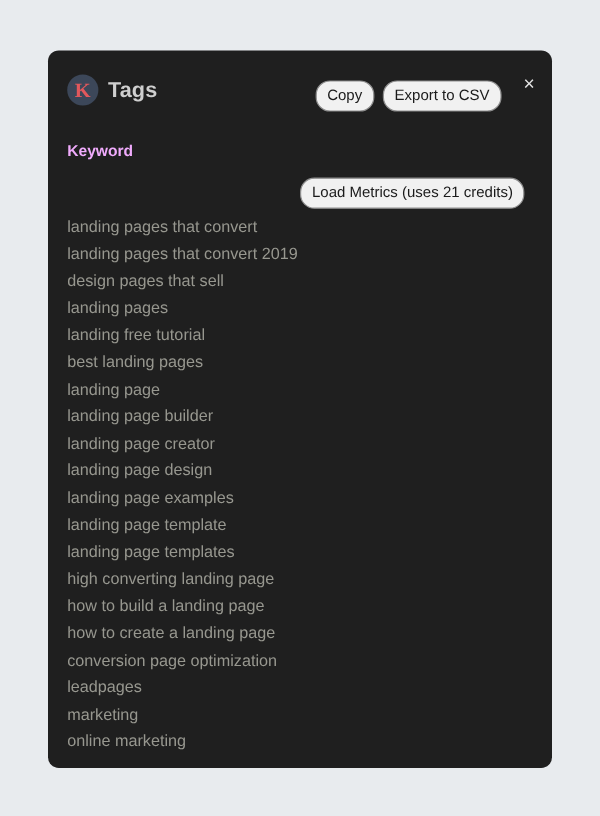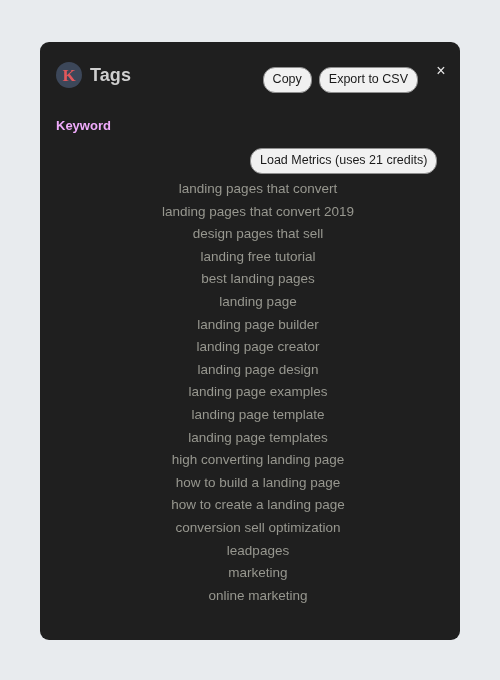--- a/index.html
+++ b/index.html
@@ -130,21 +130,20 @@
     margin-top: 36px;
   }
 
   
   .keyword-list {
     position: absolute;
     left: 0;
     top: 136px;
     right: 0;
     padding: 0 0 0 16px;
-    text-align: center;
   }
 
   .keyword-row {
     color: #97978f;
     font-size: 13.5px;
     line-height: 22.6px;
     height: 22.6px;
     white-space: nowrap;
     cursor: default;
   }
@@ -175,31 +174,32 @@
     <div class="col-header">Keyword</div>
     <div class="load-metrics-wrap">
       <button class="btn">Load Metrics (uses 21 credits)</button>
     </div>
   </div>
 
   <div class="keyword-list" id="keyword-list">
       <div class="keyword-row">landing pages that convert</div>
       <div class="keyword-row">landing pages that convert 2019</div>
       <div class="keyword-row">design pages that sell</div>
+      <div class="keyword-row">landing pages</div>
       <div class="keyword-row">landing free tutorial</div>
       <div class="keyword-row">best landing pages</div>
       <div class="keyword-row">landing page</div>
       <div class="keyword-row">landing page builder</div>
       <div class="keyword-row">landing page creator</div>
       <div class="keyword-row">landing page design</div>
       <div class="keyword-row">landing page examples</div>
       <div class="keyword-row">landing page template</div>
       <div class="keyword-row">landing page templates</div>
       <div class="keyword-row">high converting landing page</div>
       <div class="keyword-row">how to build a landing page</div>
       <div class="keyword-row">how to create a landing page</div>
-      <div class="keyword-row">conversion sell optimization</div>
+      <div class="keyword-row">conversion page optimization</div>
       <div class="keyword-row">leadpages</div>
       <div class="keyword-row">marketing</div>
       <div class="keyword-row">online marketing</div>
     </div>
 
 </div>
 
 </body></html>

